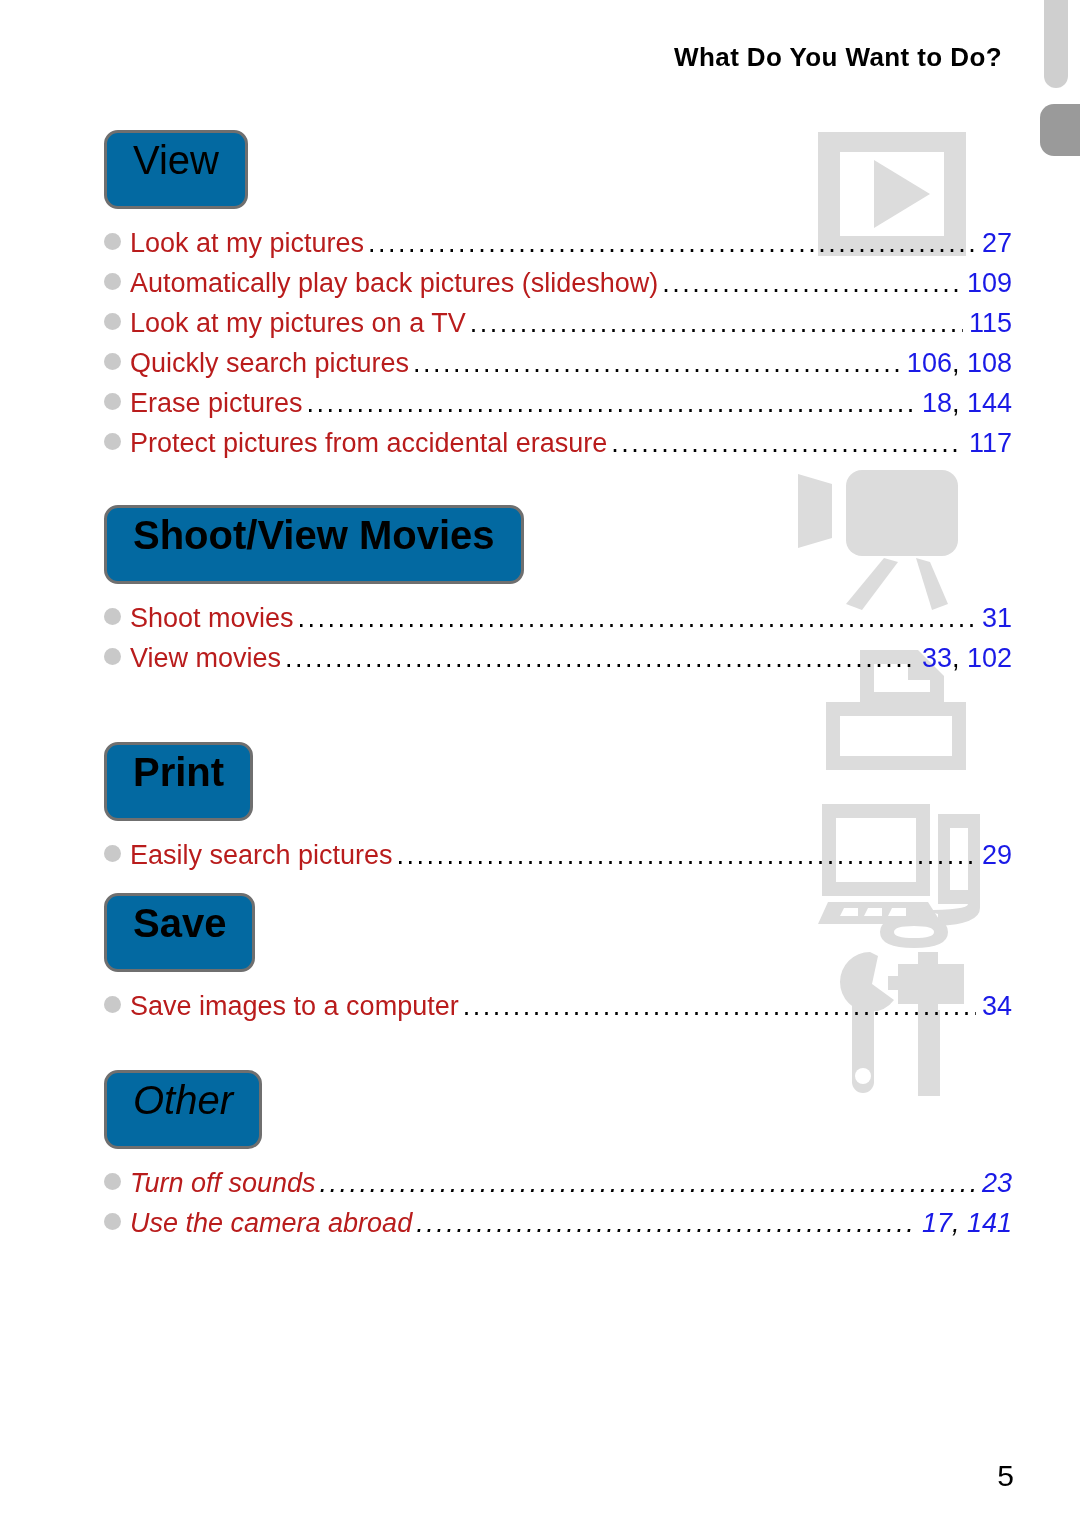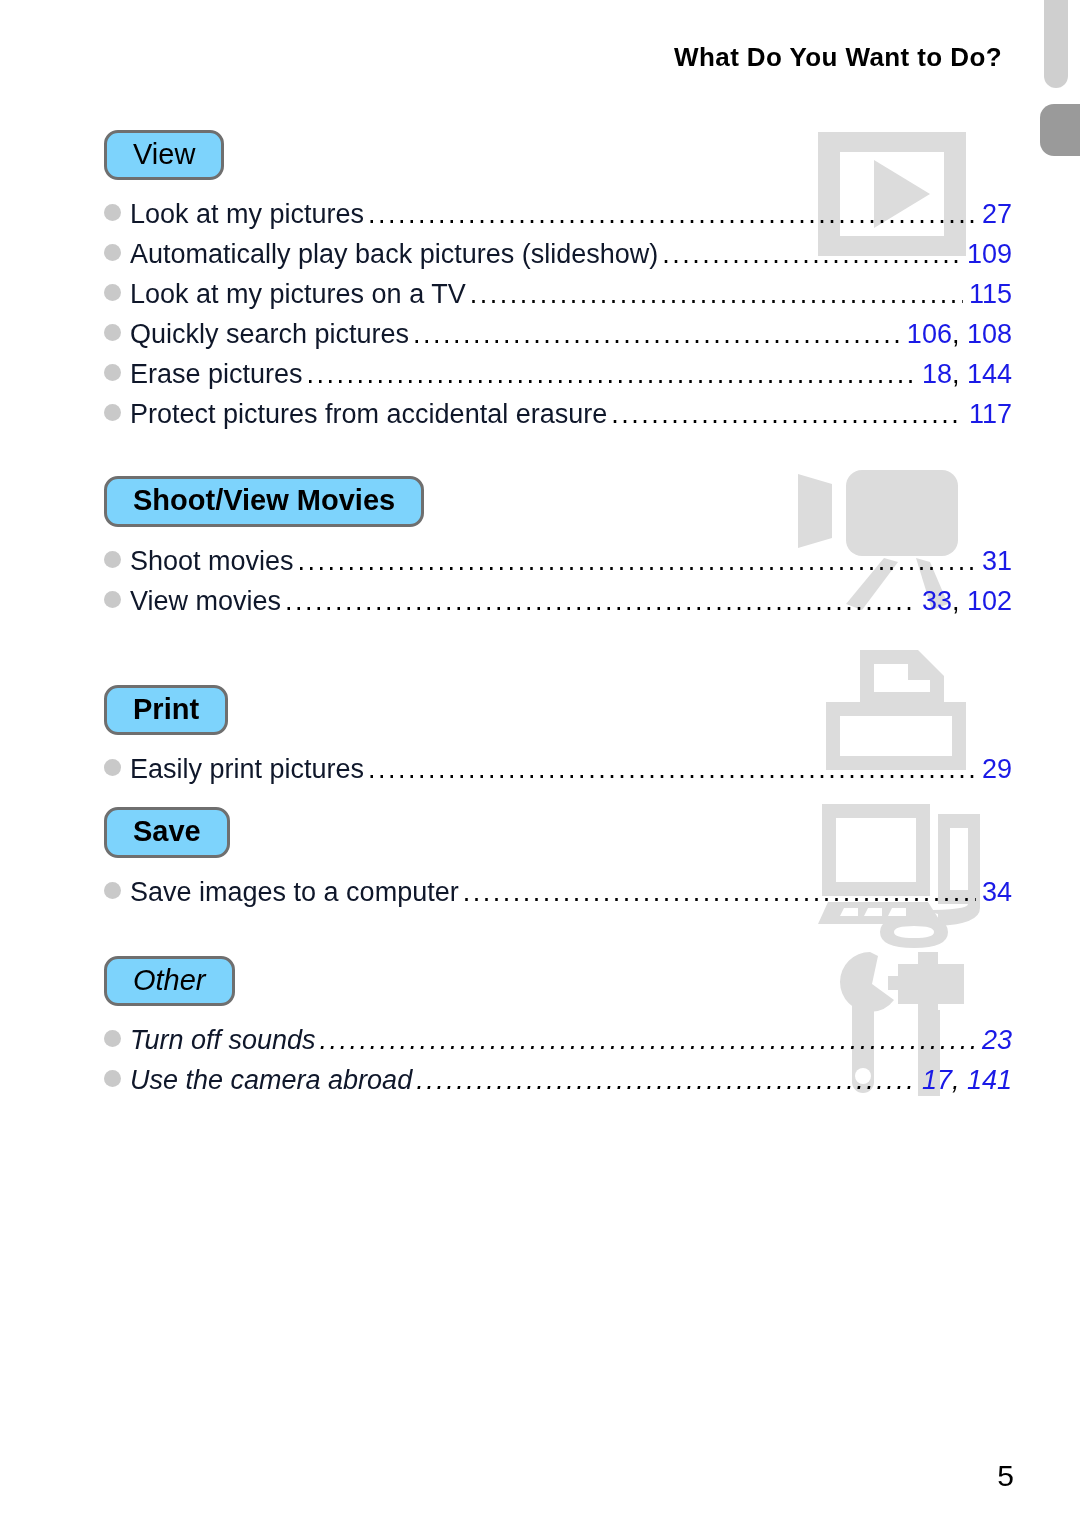--- a/index.html
+++ b/index.html
@@ -60,25 +60,25 @@
     left: 104px;
     top: 130px;
     width: 908px;
   }
 
   .section { position: relative; }
 
   
   .badge {
     display: inline-block;
-    background: #7dd3fc;
+    background: #0369a1;
     border: 3px solid #6f6f6f;
     border-radius: 14px;
-    padding: 6px 26px 8px 26px;
-    font-size: 29px;
+    padding: 6px 26px 25px 26px;
+    font-size: 40px;
     line-height: 1.05;
     color: #000;
     box-sizing: border-box;
     min-width: 0;
   }
   .badge.bold { font-weight: bold; }
   .badge-wrap { position: relative; z-index: 3; }
 
   
   .entries {
@@ -98,21 +98,21 @@
     width: 17px;
     height: 17px;
     border-radius: 50%;
     background: #c9c9c9;
     margin-right: 9px;
     position: relative;
     top: -2px;
   }
   .entry-label {
     flex: 0 0 auto;
-    color: #0f172a;
+    color: #b91c1c;
   }
   .leader {
     flex: 1 1 auto;
     overflow: hidden;
     white-space: nowrap;
     color: #000;
     letter-spacing: 2.5px;
     margin: 0 2px 0 4px;
     font-size: 27px;
   }
@@ -269,21 +269,21 @@
             <span class="leader">............................................................................................................................................</span>
             <span class="pages"><span>33</span><span class="sep">, </span><span>102</span></span>
           </div>
         </div>
       </div>
       <div class="section sec-print">
         <div class="badge-wrap"><div class="badge bold">Print</div></div>
         <div class="entries">
           <div class="entry">
             <span class="bullet"></span>
-            <span class="entry-label">Easily print pictures</span>
+            <span class="entry-label">Easily search pictures</span>
             <span class="leader">............................................................................................................................................</span>
             <span class="pages"><span>29</span></span>
           </div>
         </div>
       </div>
       <div class="section sec-save">
         <div class="badge-wrap"><div class="badge bold">Save</div></div>
         <div class="entries">
           <div class="entry">
             <span class="bullet"></span>

